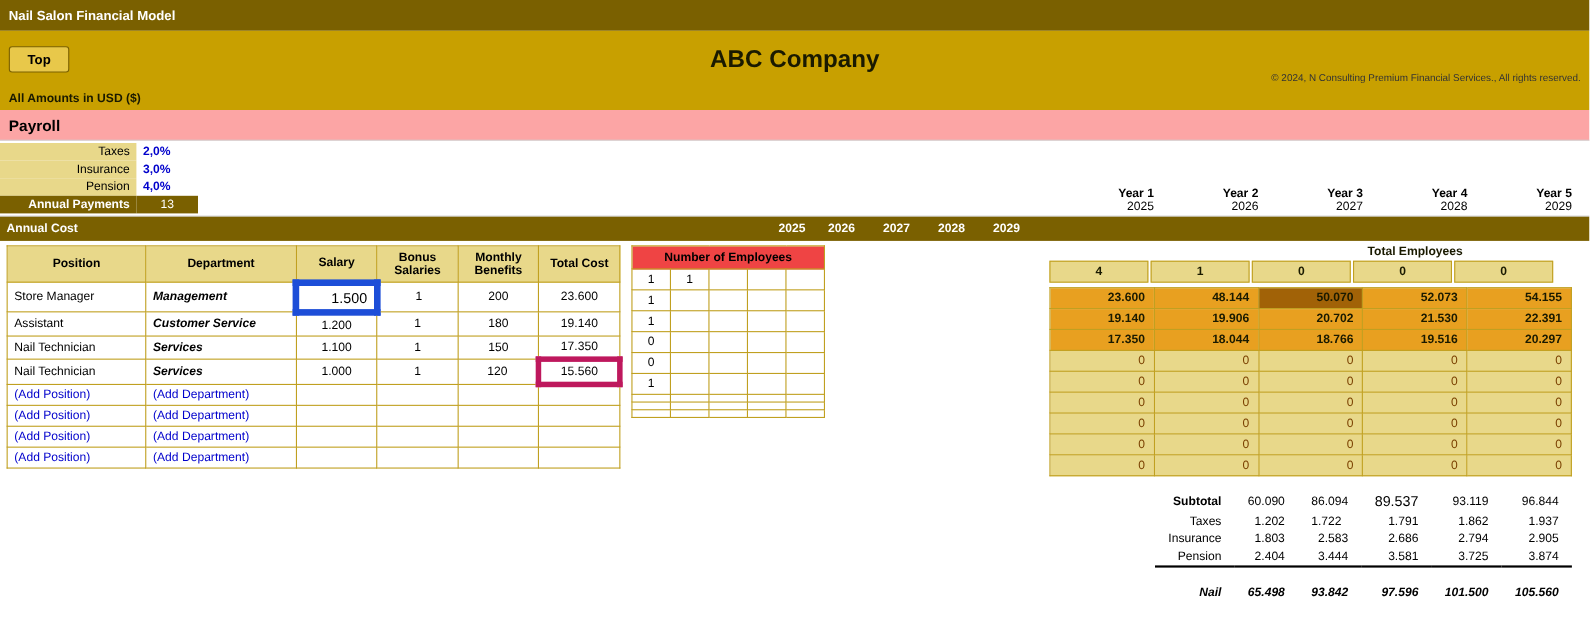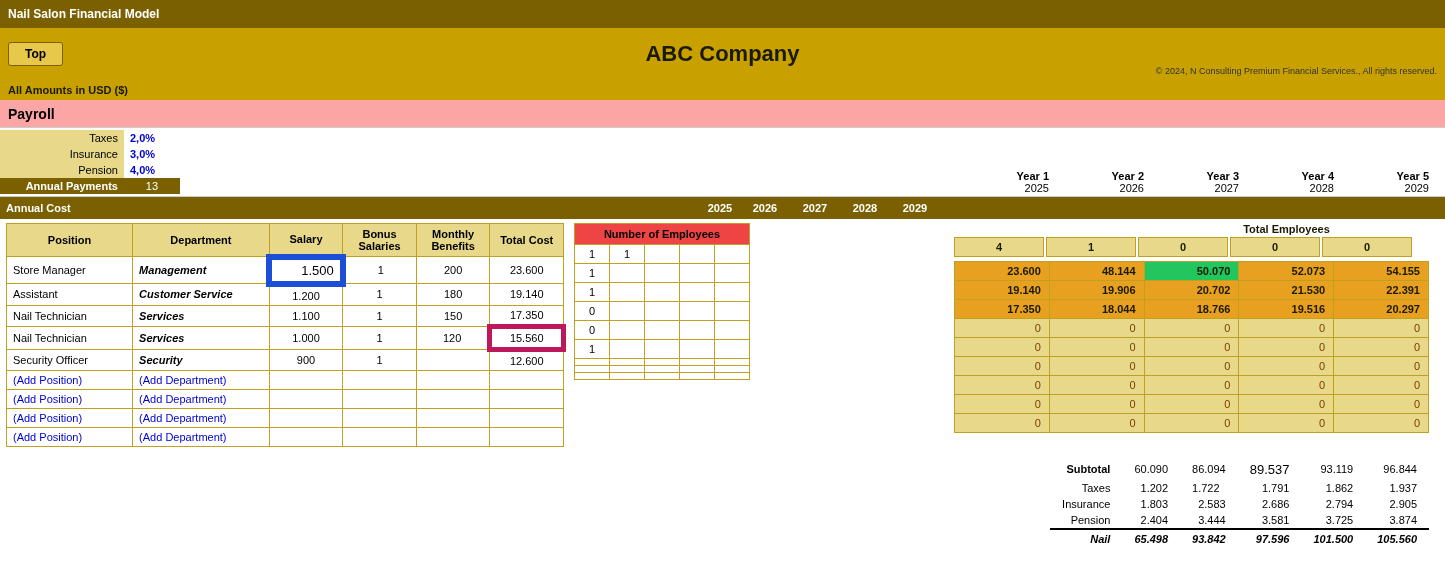--- a/index.html
+++ b/index.html
@@ -233,28 +233,20 @@
     </tr>
           <tr>
       <td style="border:1px solid #c0a020; padding:3px 6px; font-size:11px; color:#000;">Nail Technician</td>
       <td style="border:1px solid #c0a020; padding:3px 6px; font-size:11px; color:#000; font-style:italic; font-weight:bold;">Services</td>
       <td style="border:1px solid #c0a020; padding:3px 6px; font-size:11px; text-align:center;">1.000</td>
       <td style="border:1px solid #c0a020; padding:3px 6px; font-size:11px; text-align:center;">1</td>
       <td style="border:1px solid #c0a020; padding:3px 6px; font-size:11px; text-align:center;">120</td>
       <td style="border:5px solid #be185d; padding:3px 6px; font-size:11px; text-align:center;">15.560</td>
     </tr>
           <tr>
-      <td style="border:1px solid #c0a020; padding:3px 6px; font-size:11px; color:#000;">Security Officer</td>
-      <td style="border:1px solid #c0a020; padding:3px 6px; font-size:11px; color:#000; font-style:italic; font-weight:bold;">Security</td>
-      <td style="border:1px solid #c0a020; padding:3px 6px; font-size:11px; text-align:center;">900</td>
-      <td style="border:1px solid #c0a020; padding:3px 6px; font-size:11px; text-align:center;">1</td>
-      <td style="border:1px solid #c0a020; padding:3px 6px; font-size:11px; text-align:center;"></td>
-      <td style="border:1px solid #c0a020; padding:3px 6px; font-size:11px; text-align:center;">12.600</td>
-    </tr>
-          <tr>
       <td style="border:1px solid #c0a020; padding:3px 6px; font-size:11px; color:#0000cc;">(Add Position)</td>
       <td style="border:1px solid #c0a020; padding:3px 6px; font-size:11px; color:#0000cc;">(Add Department)</td>
       <td style="border:1px solid #c0a020; padding:3px 6px; font-size:11px; text-align:center;"></td>
       <td style="border:1px solid #c0a020; padding:3px 6px; font-size:11px; text-align:center;"></td>
       <td style="border:1px solid #c0a020; padding:3px 6px; font-size:11px; text-align:center;"></td>
       <td style="border:1px solid #c0a020; padding:3px 6px; font-size:11px; text-align:center;"></td>
     </tr>
           <tr>
       <td style="border:1px solid #c0a020; padding:3px 6px; font-size:11px; color:#0000cc;">(Add Position)</td>
       <td style="border:1px solid #c0a020; padding:3px 6px; font-size:11px; color:#0000cc;">(Add Department)</td>
@@ -373,21 +365,21 @@
           <div style="width: 90px; text-align: center; border: 1px solid rgb(192, 160, 32); background: rgb(232, 216, 138); margin-right: 2px; padding: 3px 0px; font-size: 11px; font-weight: bold; color: rgb(26, 26, 0);">0</div>
           <div style="width: 90px; text-align: center; border: 1px solid rgb(192, 160, 32); background: rgb(232, 216, 138); margin-right: 2px; padding: 3px 0px; font-size: 11px; font-weight: bold; color: rgb(26, 26, 0);">0</div>
           <div style="width: 90px; text-align: center; border: 1px solid rgb(192, 160, 32); background: rgb(232, 216, 138); margin-right: 2px; padding: 3px 0px; font-size: 11px; font-weight: bold; color: rgb(26, 26, 0);">0</div>
         </div>
 
       <table style="border-collapse:collapse; width:100%;">
         <tbody id="annual-tbody">
         <tr>
       <td style="border:1px solid #c0a020; padding:3px 8px; text-align:right; font-size:11px; background:#e8a020; color:#1a1a00; font-weight:bold; min-width:90px;">23.600</td>
       <td style="border:1px solid #c0a020; padding:3px 8px; text-align:right; font-size:11px; background:#e8a020; color:#1a1a00; font-weight:bold; min-width:90px;">48.144</td>
-      <td style="border:1px solid #c0a020; padding:3px 8px; text-align:right; font-size:11px; background:#22c55e; color:#1a1a00; font-weight:bold; min-width:90px;">50.070</td>
+      <td style="border:1px solid #c0a020; padding:3px 8px; text-align:right; font-size:11px; background:#a16207; color:#1a1a00; font-weight:bold; min-width:90px;">50.070</td>
       <td style="border:1px solid #c0a020; padding:3px 8px; text-align:right; font-size:11px; background:#e8a020; color:#1a1a00; font-weight:bold; min-width:90px;">52.073</td>
       <td style="border:1px solid #c0a020; padding:3px 8px; text-align:right; font-size:11px; background:#e8a020; color:#1a1a00; font-weight:bold; min-width:90px;">54.155</td>
     </tr>
             <tr>
       <td style="border:1px solid #c0a020; padding:3px 8px; text-align:right; font-size:11px; background:#e8a020; color:#1a1a00; font-weight:bold; min-width:90px;">19.140</td>
       <td style="border:1px solid #c0a020; padding:3px 8px; text-align:right; font-size:11px; background:#e8a020; color:#1a1a00; font-weight:bold; min-width:90px;">19.906</td>
       <td style="border:1px solid #c0a020; padding:3px 8px; text-align:right; font-size:11px; background:#e8a020; color:#1a1a00; font-weight:bold; min-width:90px;">20.702</td>
       <td style="border:1px solid #c0a020; padding:3px 8px; text-align:right; font-size:11px; background:#e8a020; color:#1a1a00; font-weight:bold; min-width:90px;">21.530</td>
       <td style="border:1px solid #c0a020; padding:3px 8px; text-align:right; font-size:11px; background:#e8a020; color:#1a1a00; font-weight:bold; min-width:90px;">22.391</td>
     </tr>
@@ -479,19 +471,19 @@
           <td style="padding:2px 12px; text-align:right; font-size:11px; color:#000;">3.444</td>
           <td style="padding:2px 12px; text-align:right; font-size:11px; color:#000;">3.581</td>
           <td style="padding:2px 12px; text-align:right; font-size:11px; color:#000;">3.725</td>
           <td style="padding:2px 12px; text-align:right; font-size:11px; color:#000;">3.874</td>
         </tr>
         <tr>
           <td style="padding:3px 12px; text-align:right; font-weight:bold; font-style:italic; font-size:11px; color:#000; border-top:2px solid #000;">Nail</td>
           <td style="padding:3px 12px; text-align:right; font-weight:bold; font-style:italic; font-size:11px; color:#000; border-top:2px solid #000;">65.498</td>
           <td style="padding:3px 12px; text-align:right; font-weight:bold; font-style:italic; font-size:11px; color:#000; border-top:2px solid #000;">93.842</td>
           <td style="padding:3px 12px; text-align:right; font-weight:bold; font-style:italic; font-size:11px; color:#000; border-top:2px solid #000;">97.596</td>
-          <td style="padding:3px 12px; text-align:center; font-weight:bold; font-style:italic; font-size:11px; color:#000; border-top:2px solid #000;">101.500</td>
+          <td style="padding:17px 12px; text-align:center; font-weight:bold; font-style:italic; font-size:11px; color:#000; border-top:2px solid #000;">101.500</td>
           <td style="padding:3px 12px; text-align:right; font-weight:bold; font-style:italic; font-size:11px; color:#000; border-top:2px solid #000;">105.560</td>
         </tr>
       </tbody>
     </table>
   </div>
 </div>
 
 </body></html>

